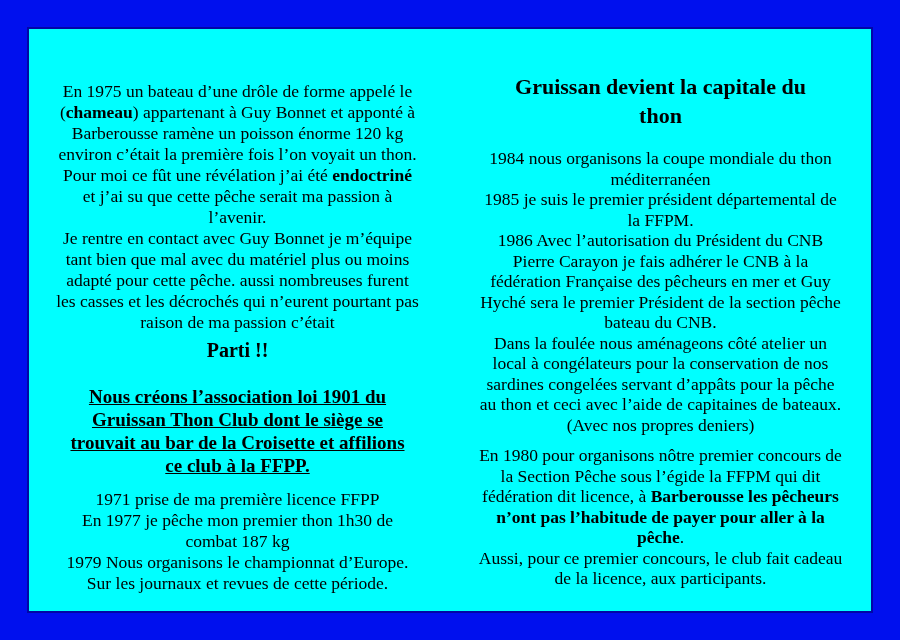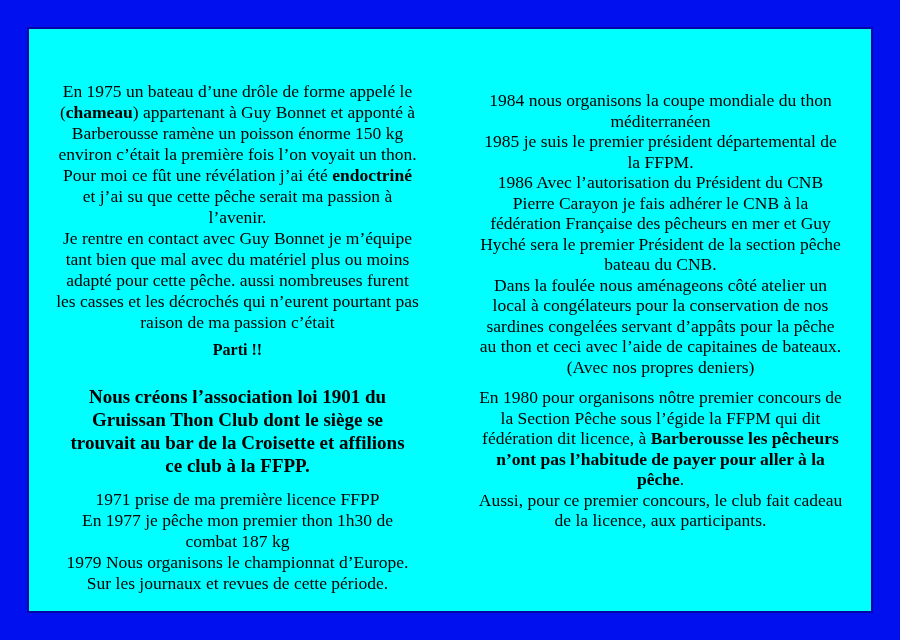--- a/index.html
+++ b/index.html
@@ -43,32 +43,33 @@
   .body {
     font-size: 17.5px;
     line-height: 21px;
     margin: 0;
     white-space: pre-line;
   }
   .col.right .body {
     line-height: 20.5px;
   }
   .parti {
-    font-size: 16px;
+    font-size: 20px;
     line-height: 30px;
     font-weight: bold;
     margin: 2px 0 0 0;
     font-family: Liberation Serif, serif;
   }
   .boldpara {
     font-size: 19px;
     line-height: 23px;
     font-weight: bold;
     margin: 20px 0 0 0;
     white-space: pre-line;
+    text-decoration: underline;
   }
   .left-timeline {
     margin-top: 12px;
   }
   .title {
     font-size: 22px;
     line-height: 29px;
     font-weight: bold;
     margin: 0;
     white-space: pre-line;
@@ -80,21 +81,21 @@
 </style>
 </head>
 <body>
 
 <div class="frame">
   <div class="page">
 
     <div class="col left">
       <p class="body"><span>En 1975 un bateau d’une drôle de forme appelé le
 (</span><b>chameau</b><span>) appartenant à Guy Bonnet et apponté à
-Barberousse ramène un poisson énorme 150 kg
+Barberousse ramène un poisson énorme 120 kg
 environ c’était la première fois l’on voyait un thon.
 Pour moi ce fût une révélation j’ai été </span><b>endoctriné</b><span>
 et j’ai su que cette pêche serait ma passion à
 l’avenir.
 Je rentre en contact avec Guy Bonnet je m’équipe
 tant bien que mal avec du matériel plus ou moins
 adapté pour cette pêche. aussi nombreuses furent
 les casses et les décrochés qui n’eurent pourtant pas
 raison de ma passion c’était</span></p>
       <p class="parti">Parti !!</p>
@@ -103,20 +104,22 @@
 trouvait au bar de la Croisette et affilions
 ce club à la FFPP.</p>
       <p class="body left-timeline">1971 prise de ma première licence FFPP
 En 1977 je pêche mon premier thon 1h30 de
 combat 187 kg
 1979 Nous organisons le championnat d’Europe.
 Sur les journaux et revues de cette période.</p>
     </div>
 
     <div class="col right">
+      <h2 class="title">Gruissan devient la capitale du
+thon</h2>
       <p class="body right-p1">1984 nous organisons la coupe mondiale du thon
 méditerranéen
 1985 je suis le premier président départemental de
 la FFPM.</p>
       <p class="body right-p2">1986 Avec l’autorisation du Président du CNB
 Pierre Carayon je fais adhérer le CNB à la
 fédération Française des pêcheurs en mer et Guy
 Hyché sera le premier Président de la section pêche
 bateau du CNB.
 Dans la foulée nous aménageons côté atelier un

